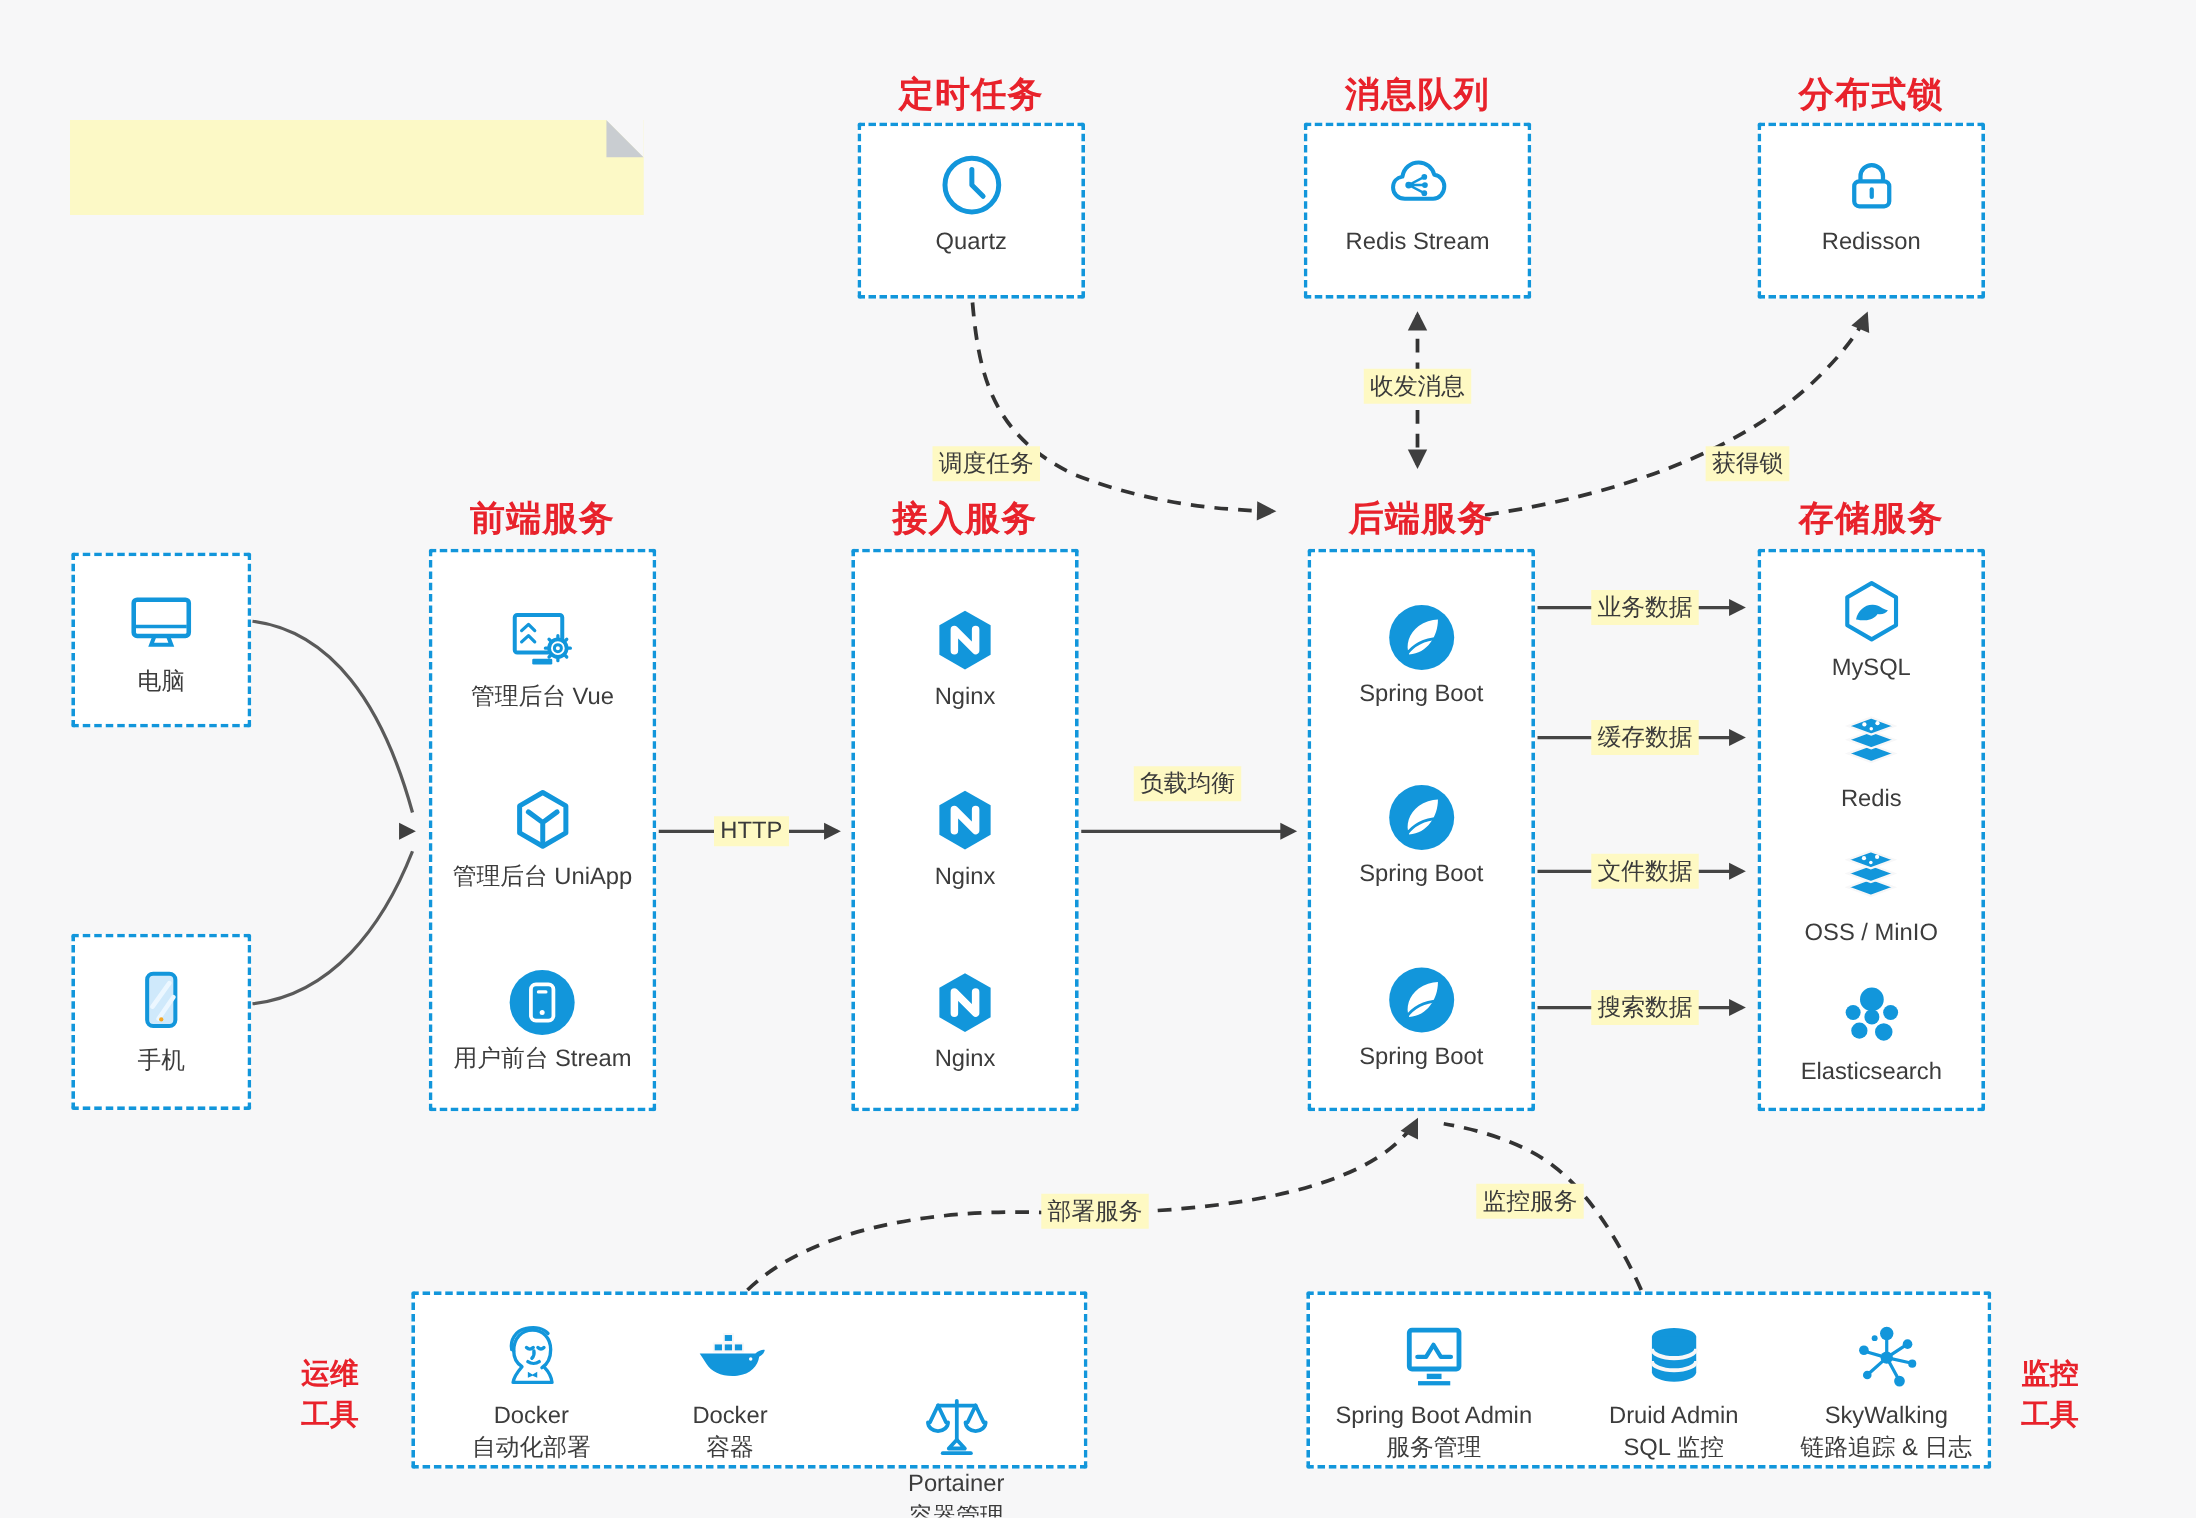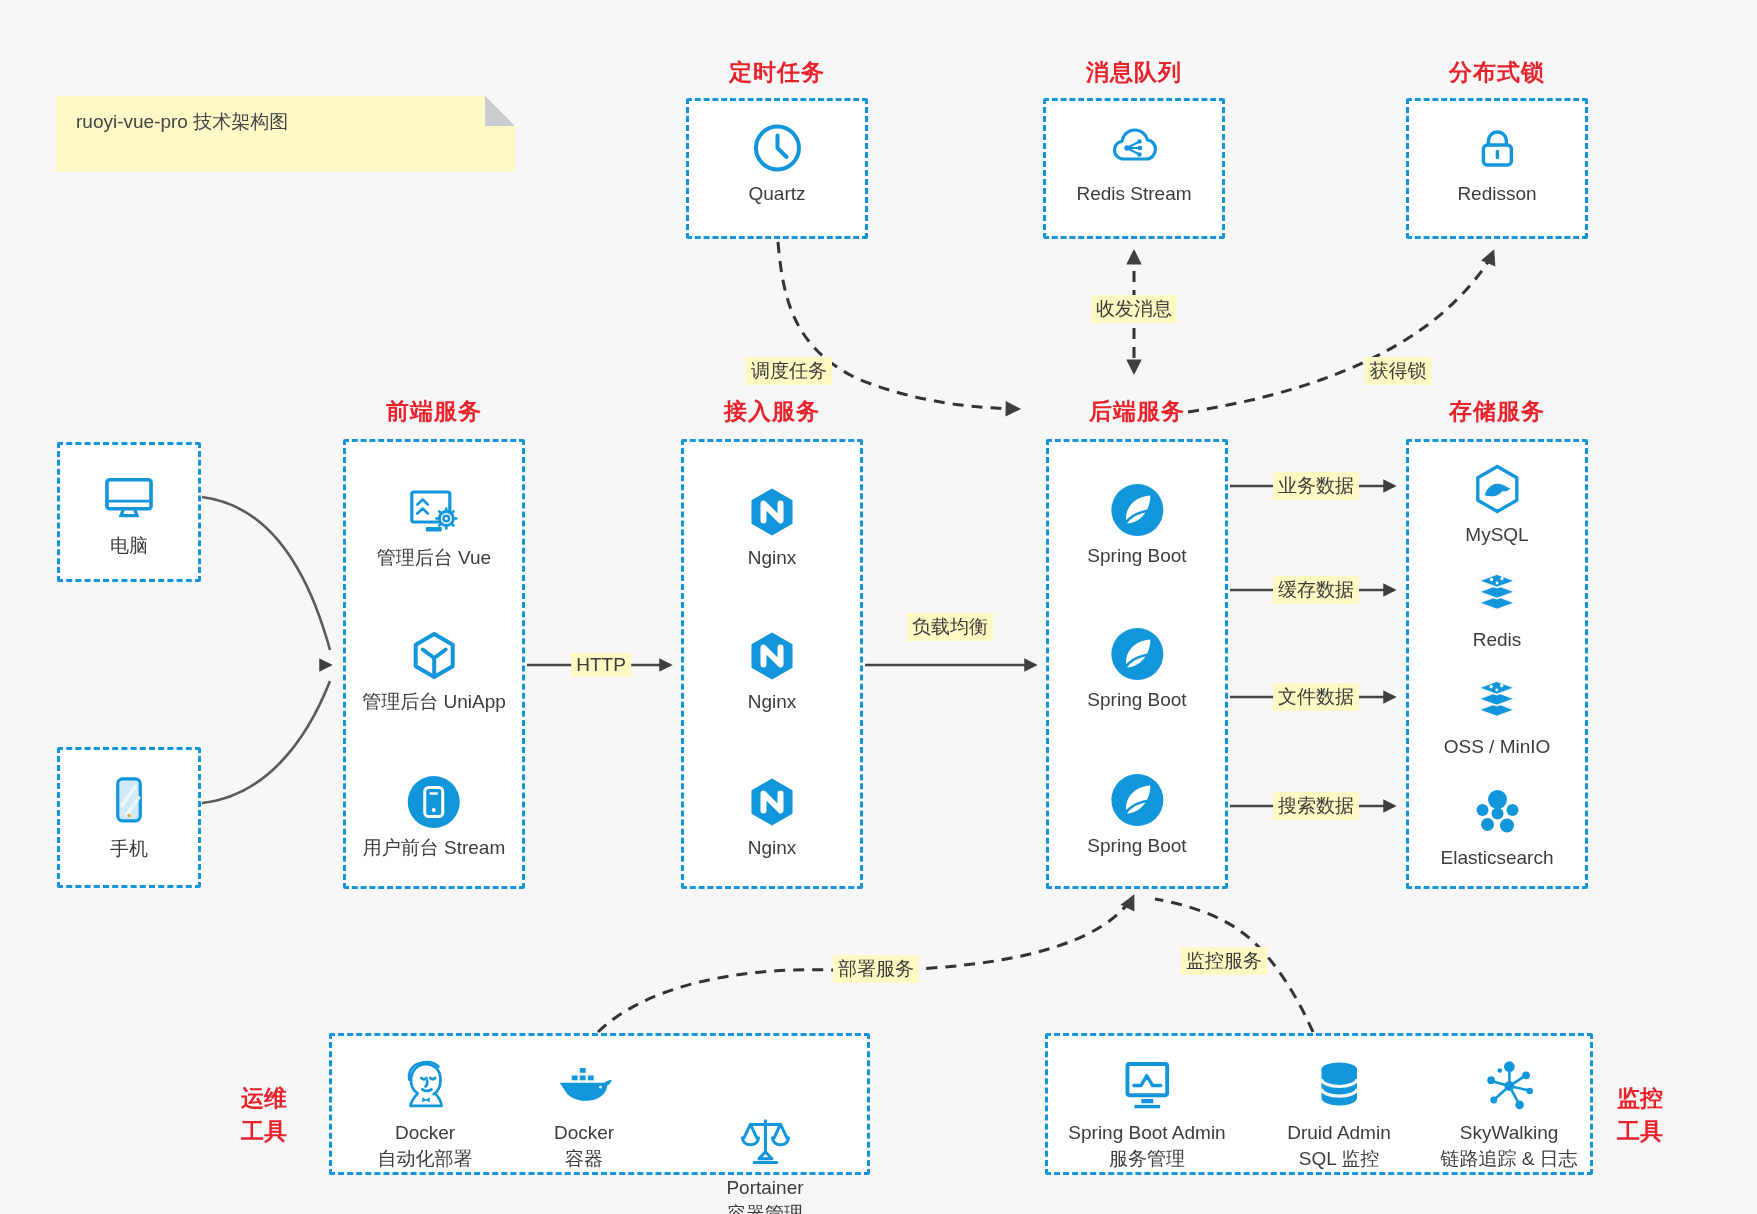--- a/index.html
+++ b/index.html
@@ -9,21 +9,21 @@
     font-family:"Liberation Sans","DejaVu Sans",sans-serif;
     color:#3f3f3f;
   }
   .gbox{
     position:absolute;background:#ffffff;
     border:3px dashed #1296db;border-radius:2px;
     box-sizing:border-box;z-index:1;
   }
   .gtitle{
     position:absolute;transform:translateX(-50%);
-    font-size:23px;font-weight:bold;color:#e8222b;
+    font-size:28px;font-weight:bold;color:#e8222b;
     white-space:nowrap;z-index:3;letter-spacing:1px;
   }
   .side-label{
     position:absolute;transform:translateX(-50%);
     font-size:23px;font-weight:bold;color:#e8222b;
     text-align:left;line-height:33px;white-space:pre-line;z-index:3;
   }
   .node{
     position:absolute;transform:translateX(-50%);
     display:flex;flex-direction:column;align-items:center;
@@ -47,21 +47,20 @@
     position:absolute;left:56px;top:96px;width:459px;height:76px;
     background:#fcf9c6;z-index:3;box-sizing:border-box;
     padding:12px 0 0 20px;font-size:19px;line-height:27px;color:#454545;
   }
   .note .fold{position:absolute;top:0;right:0;display:block;}
 </style>
 </head>
 <body>
 
 <div class="note">
-  <div>ruoyi-vue-pro 技术架构图</div>
   <svg class="fold" width="30" height="30">
     <path d="M0,0 L30,0 L30,30 Z" fill="#f7f7f8"></path>
     <path d="M0,0 L30,30 L0,30 Z" fill="#c9cdd1"></path>
   </svg>
 </div>
 
 <div class="gbox" style="left:686px;top:98px;width:182px;height:141px"></div>
 <div class="gbox" style="left:1043px;top:98px;width:182px;height:141px"></div>
 <div class="gbox" style="left:1406px;top:98px;width:182px;height:141px"></div>
 <div class="gbox" style="left:57px;top:442px;width:144px;height:140px"></div>

